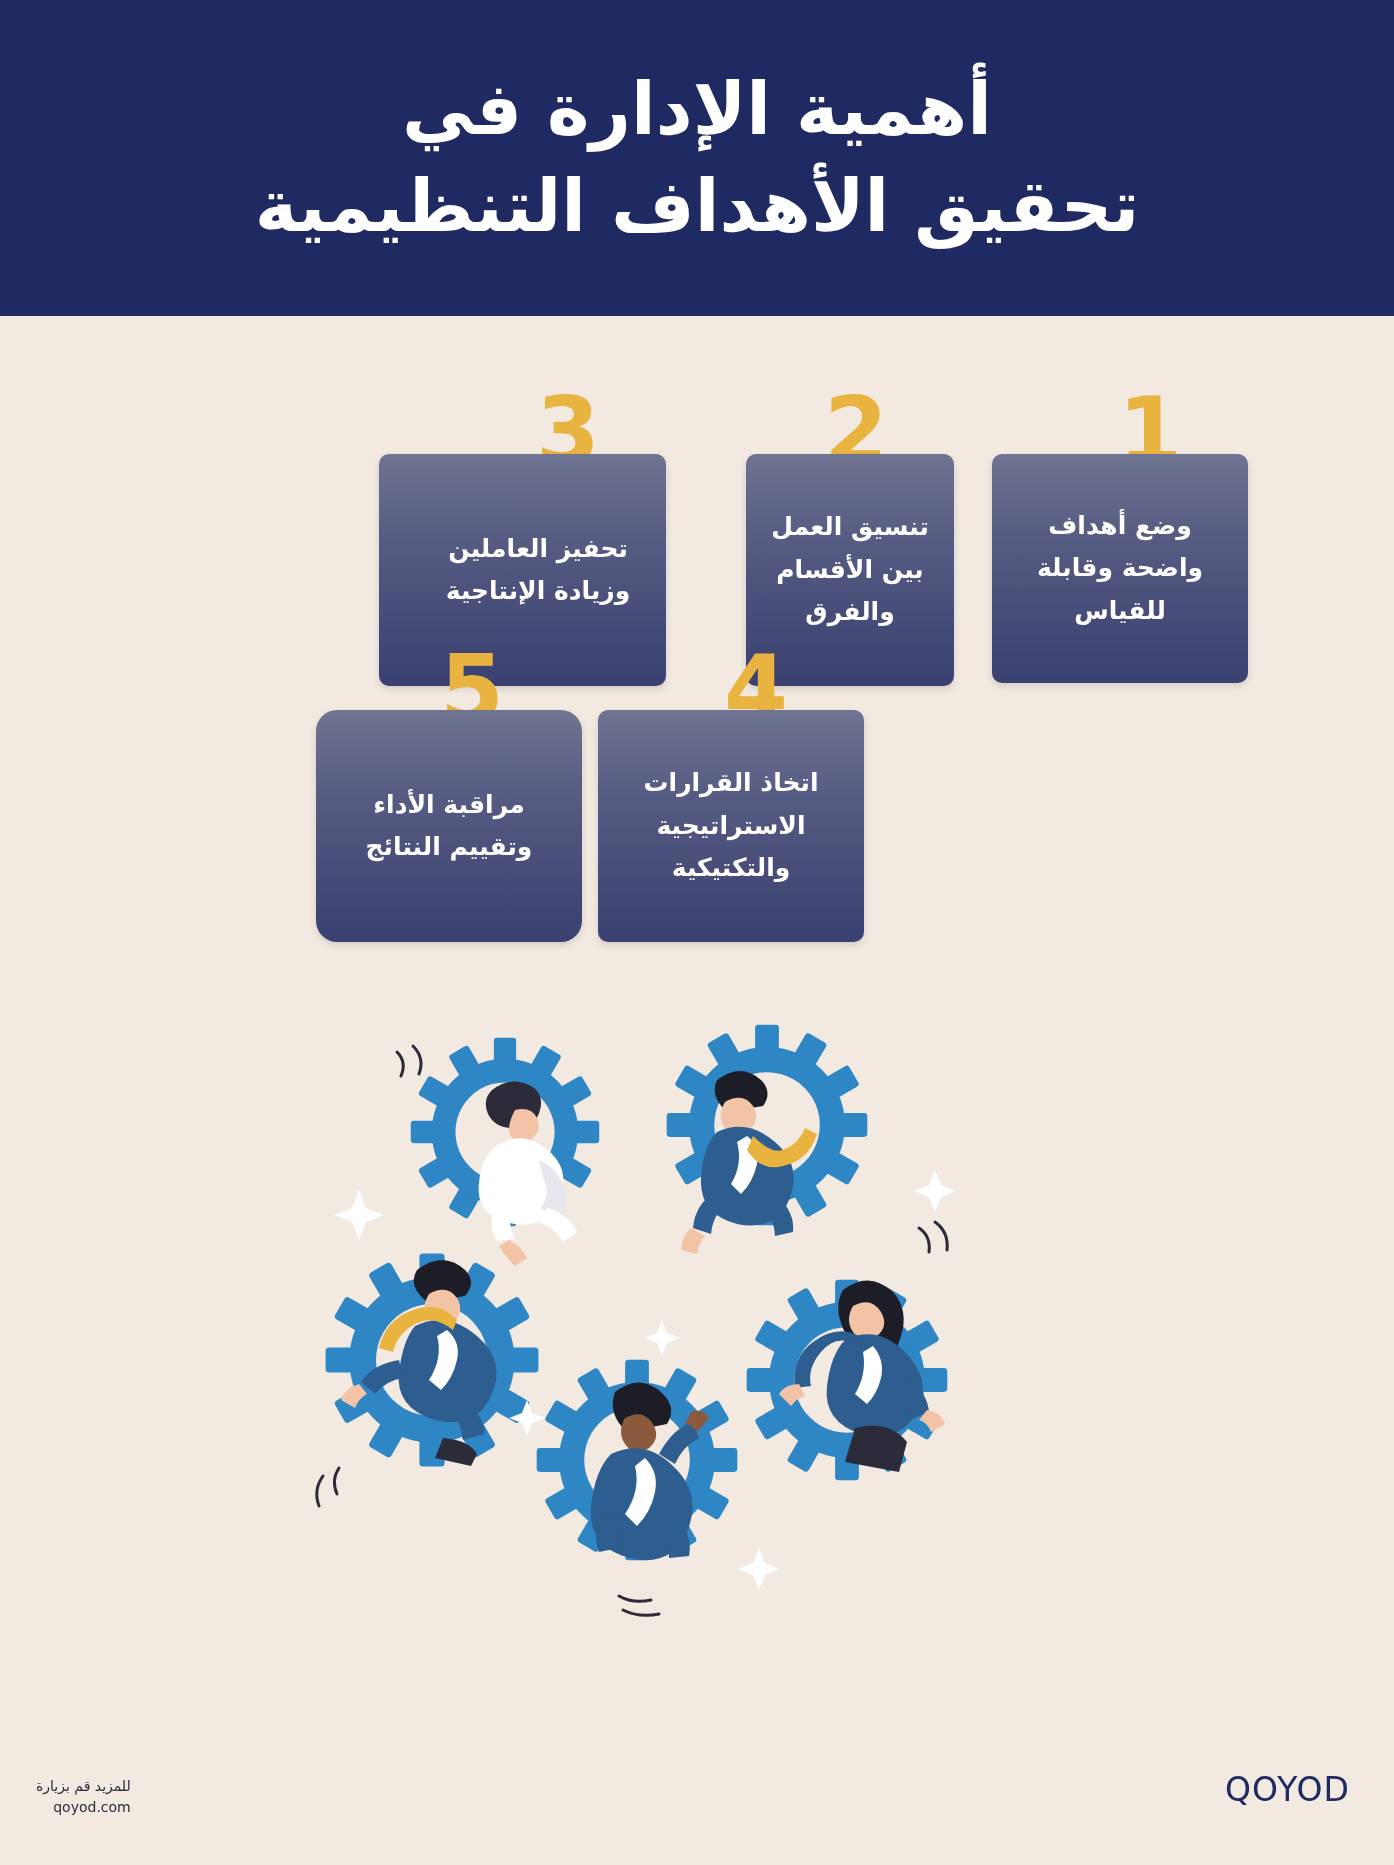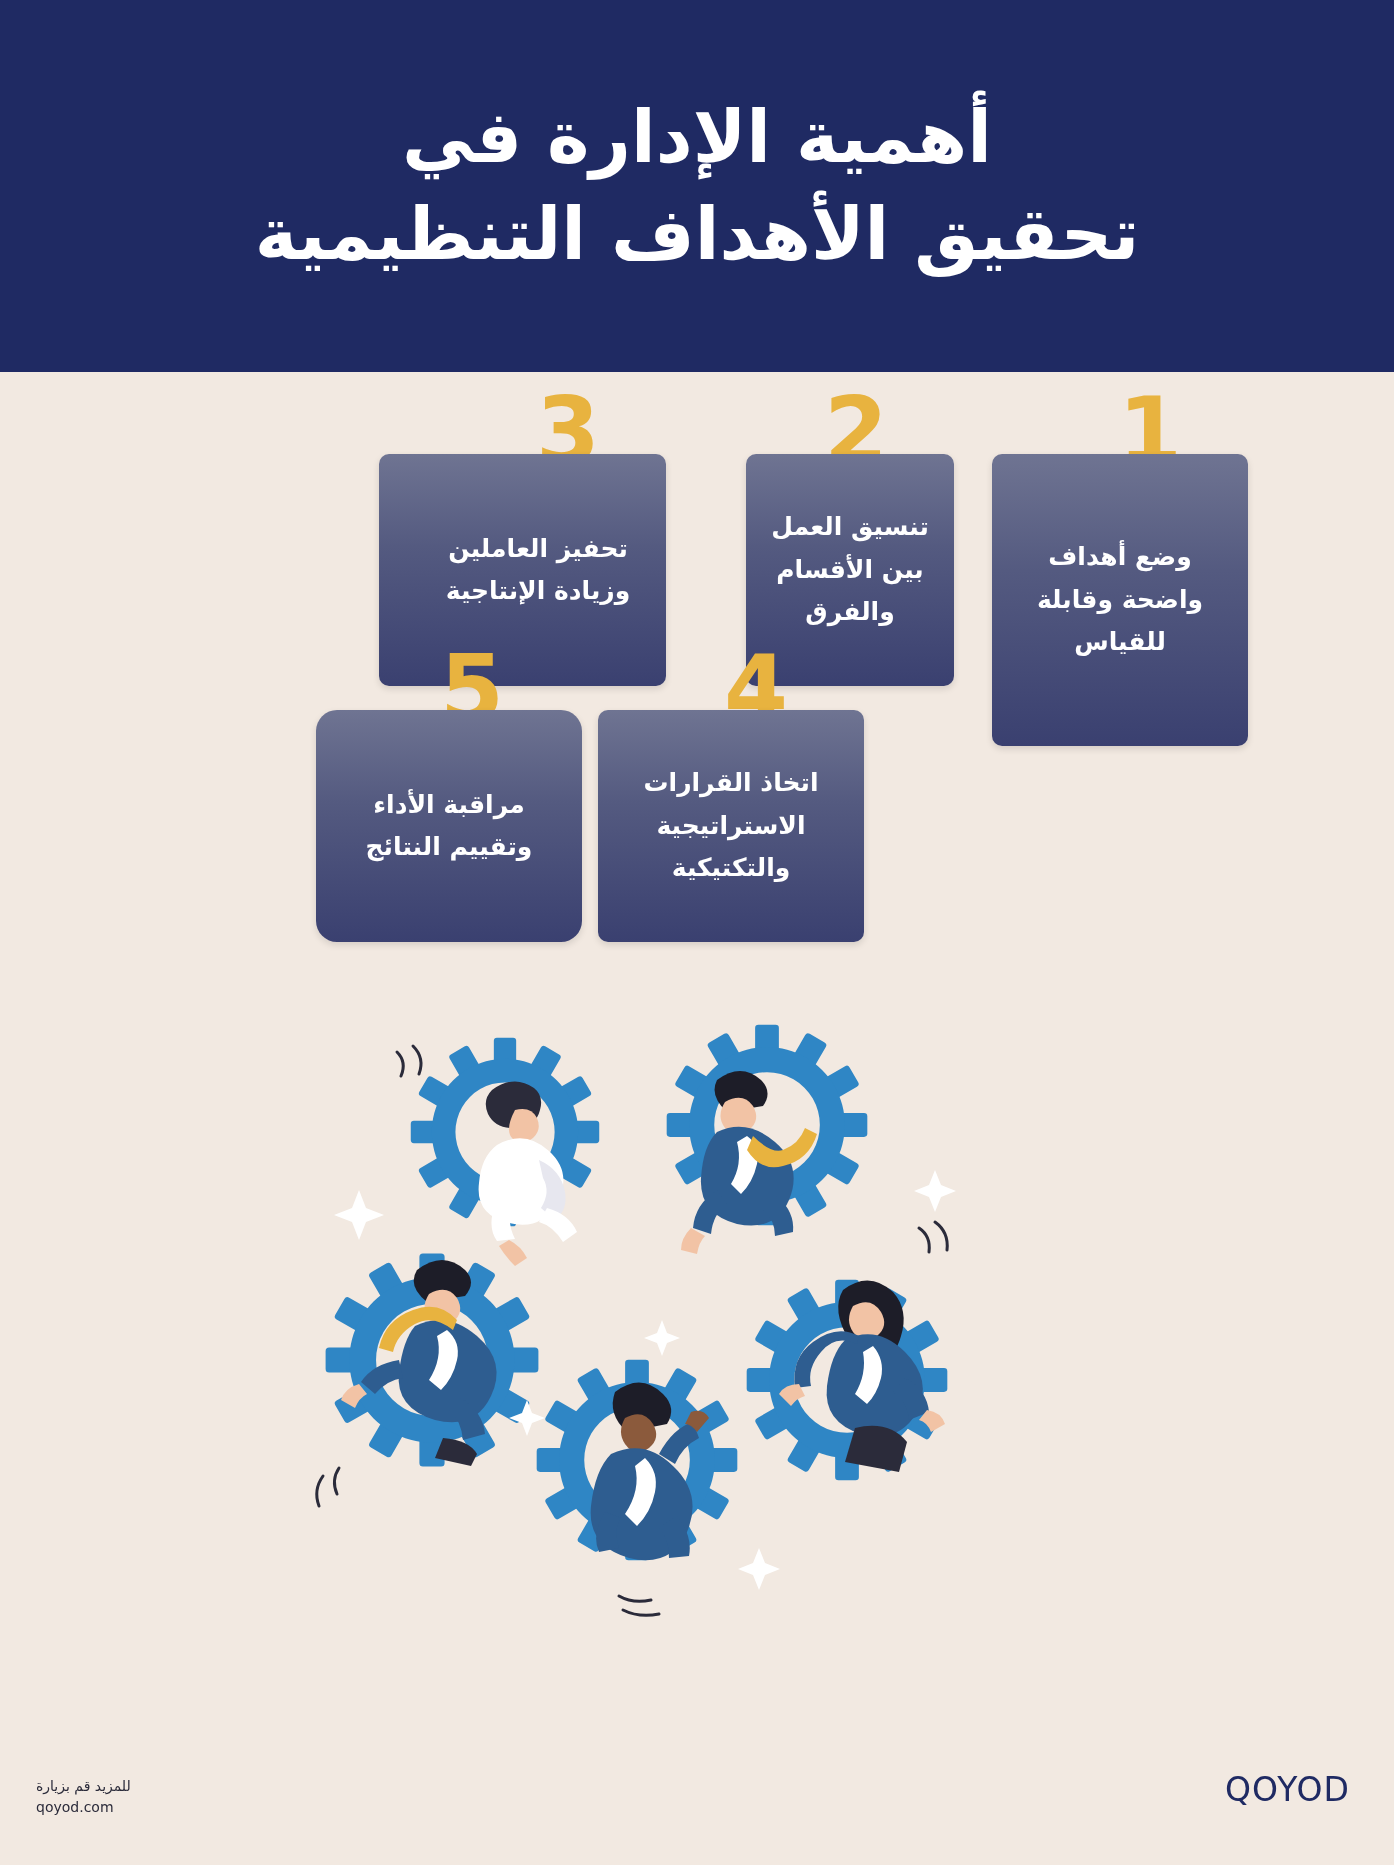--- a/index.html
+++ b/index.html
@@ -13,21 +13,21 @@
     position: relative;
     overflow: hidden;
     font-family: "DejaVu Sans", "Liberation Sans", sans-serif;
   }
 
   
   .header {
     position: absolute;
     top: 0; left: 0;
     width: 1394px;
-    height: 372px;
+    height: 316px;
     background: #1f2a63;
     display: flex;
     align-items: center;
     justify-content: center;
   }
   .header-title {
     color: #ffffff;
     font-size: 72px;
     font-weight: bold;
     line-height: 1.35;
@@ -65,21 +65,21 @@
   .card-number {
     position: absolute;
     color: #e8b33f;
     font-size: 92px;
     font-weight: bold;
     line-height: 1;
     font-family: "DejaVu Sans", "Liberation Sans", sans-serif;
   }
 
   
-  #card-1 { right: 146px; top: 82px;  width: 256px; height: 292px; }
+  #card-1 { right: 146px; top: 82px;  width: 256px; height: 229px; }
   #num-1  { right: 212px; top: 14px; }
   #card-2 { right: 440px; top: 82px;  width: 208px; height: 232px; }
   #num-2  { right: 506px; top: 14px; }
   #card-3 { right: 728px; top: 82px;  width: 256px; height: 232px; padding-left: 31px; }
   #num-3  { right: 794px; top: 14px; }
   
   #card-4 { right: 530px; top: 338px; width: 266px; height: 232px; }
   #num-4  { right: 606px; top: 272px; }
   #card-5 { right: 812px; top: 338px; width: 266px; height: 232px; border-radius: 21px; }
   #num-5  { right: 890px; top: 272px; }
@@ -98,21 +98,21 @@
   .footer-note {
     position: absolute;
     left: 36px;
     bottom: 46px;
     direction: rtl;
     text-align: left;
     color: #2b2b3a;
     font-size: 14px;
     line-height: 1.55;
   }
-  .footer-note .line2 { direction: ltr; text-align: left; }
+  .footer-note .line2 { direction: ltr; text-align: right; }
   .brand {
     position: absolute;
     right: 44px;
     bottom: 56px;
     color: #1f2a63;
     font-size: 33px;
     font-weight: normal;
     letter-spacing: 1px;
     direction: ltr;
   }

